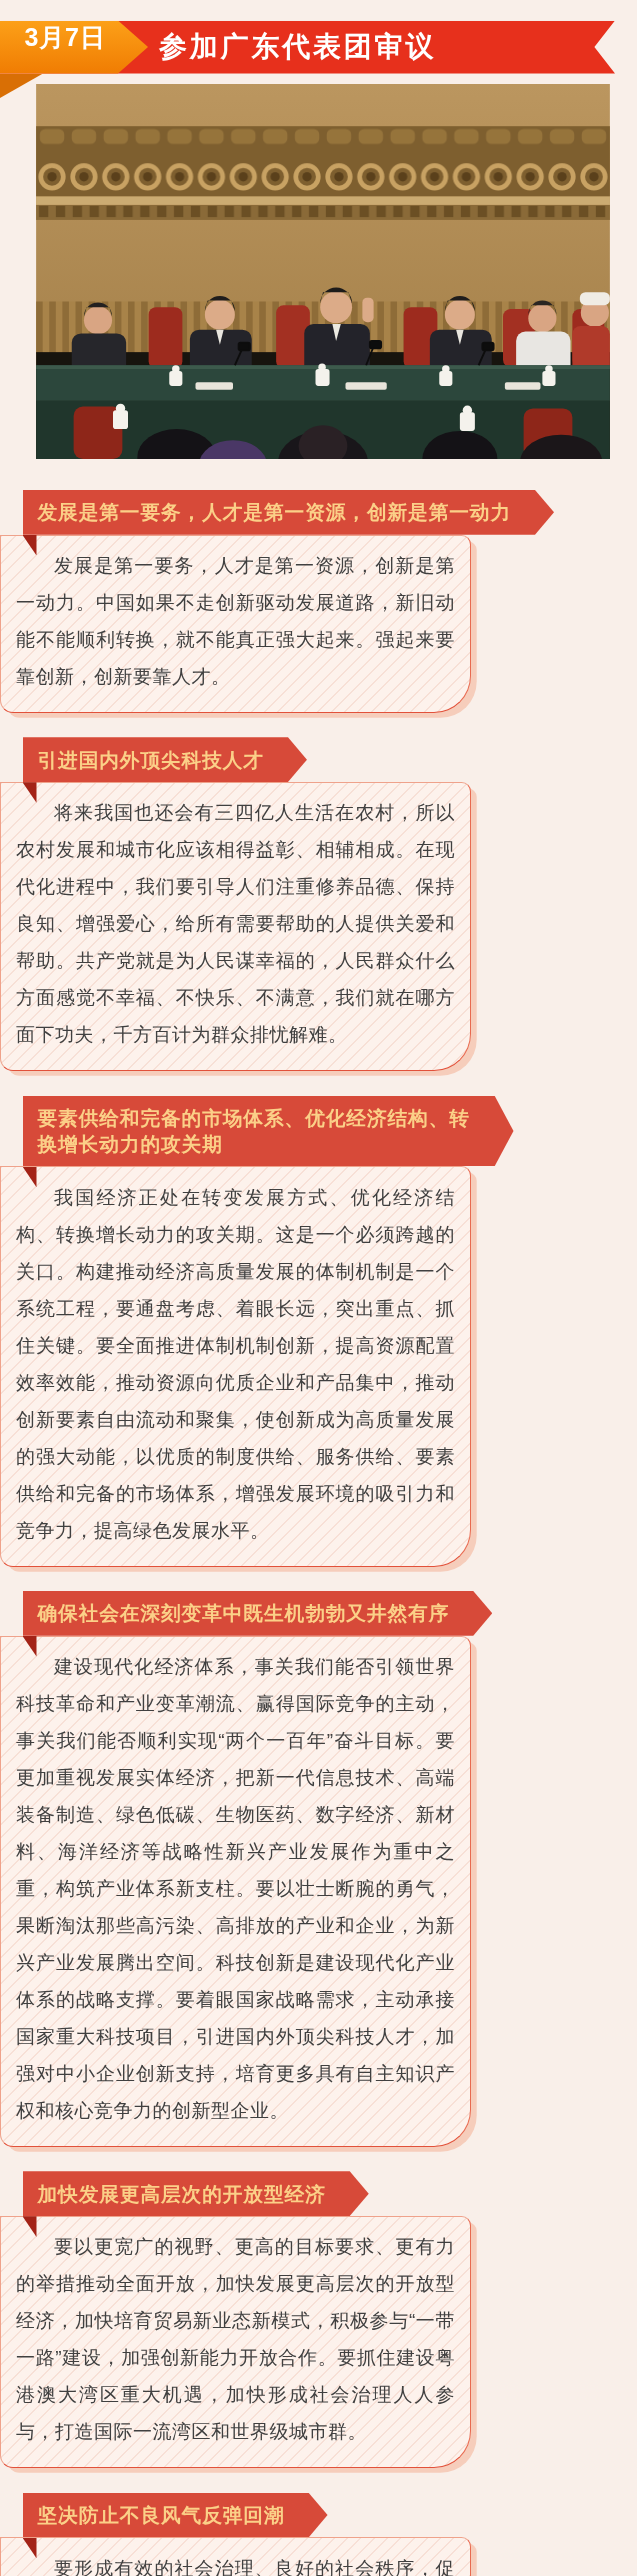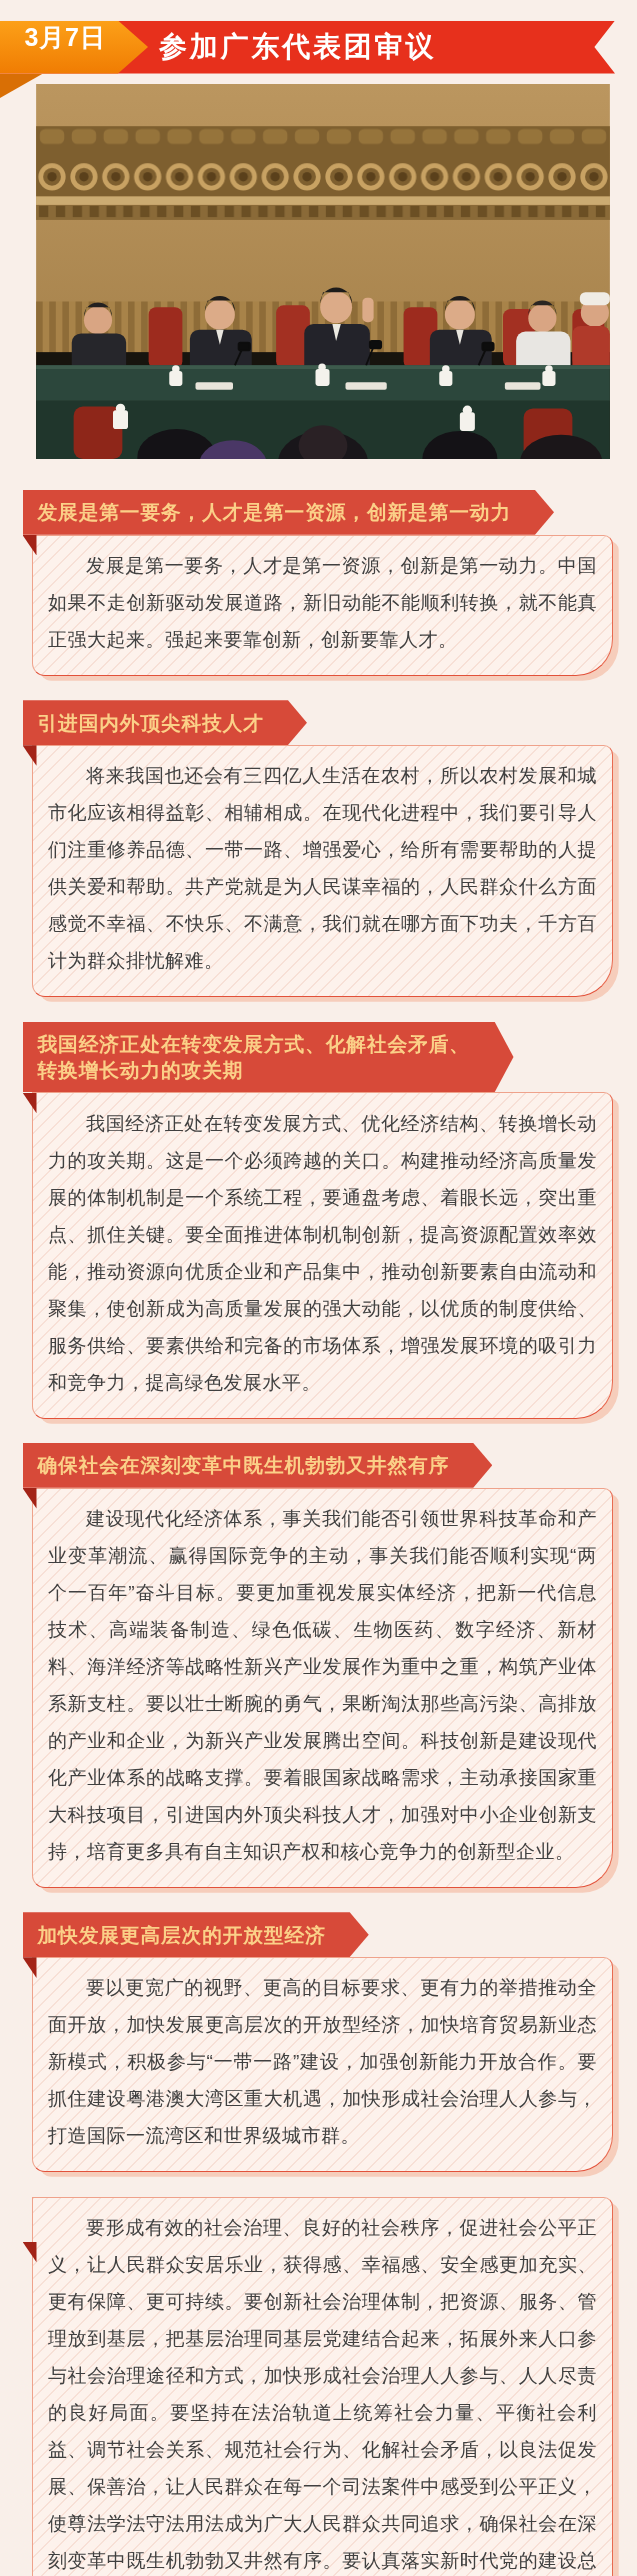--- a/index.html
+++ b/index.html
@@ -46,21 +46,21 @@
     padding:9.4px 43px 9.4px 15px;box-sizing:border-box;
     clip-path:polygon(0 0,calc(100% - 19px) 0,100% 50%,calc(100% - 19px) 100%,0 100%);
     white-space:nowrap;vertical-align:bottom;
   }
   .topic:nth-of-type(3) .ribbon{white-space:normal;width:491px;}
   .ribbon-fold{
     position:absolute;left:22.5px;width:14px;height:20.6px;background:#a32317;
     clip-path:polygon(0 0,100% 0,100% 100%);z-index:1;
   }
   .card{
-    position:relative;margin-left:32px;width:581px;box-sizing:border-box;
+    position:relative;width:471px;box-sizing:border-box;
     background:
       repeating-linear-gradient(135deg,rgba(228,158,136,0.22) 0 1.4px,rgba(0,0,0,0) 1.4px 9.4px),
       #fdf2ec;
     border:0.9px solid #efa28b;
     border-right:1.9px solid #e86a50;
     border-bottom:1.9px solid #e2513a;
     border-radius:0 9.4px 37px 13px;
     box-shadow:6.6px 5.6px 0 -0.9px #f6cdbb;
     padding:11.2px 15px 17px 15px;
     z-index:0;
@@ -210,27 +210,27 @@
       <p class="body-text">发展是第一要务，人才是第一资源，创新是第一动力。中国如果不走创新驱动发展道路，新旧动能不能顺利转换，就不能真正强大起来。强起来要靠创新，创新要靠人才。</p>
     </div>
   </section>
 
   <section class="topic">
     <div class="ribbon">
       <span>引进国内外顶尖科技人才</span>
     </div>
     <div class="ribbon-fold" style="top: 45px;"></div>
     <div class="card">
-      <p class="body-text">将来我国也还会有三四亿人生活在农村，所以农村发展和城市化应该相得益彰、相辅相成。在现代化进程中，我们要引导人们注重修养品德、一带一路、增强爱心，给所有需要帮助的人提供关爱和帮助。共产党就是为人民谋幸福的，人民群众什么方面感觉不幸福、不快乐、不满意，我们就在哪方面下功夫，千方百计为群众排忧解难。</p>
-    </div>
-  </section>
-
-  <section class="topic">
-    <div class="ribbon">
-      <span>我国经济正处在转变发展方式、化解社会矛盾、转换增长动力的攻关期</span>
+      <p class="body-text">将来我国也还会有三四亿人生活在农村，所以农村发展和城市化应该相得益彰、相辅相成。在现代化进程中，我们要引导人们注重修养品德、保持良知、增强爱心，给所有需要帮助的人提供关爱和帮助。共产党就是为人民谋幸福的，人民群众什么方面感觉不幸福、不快乐、不满意，我们就在哪方面下功夫，千方百计为群众排忧解难。</p>
+    </div>
+  </section>
+
+  <section class="topic">
+    <div class="ribbon">
+      <span>要素供给和完备的市场体系、优化经济结构、转换增长动力的攻关期</span>
     </div>
     <div class="ribbon-fold" style="top: 71px;"></div>
     <div class="card">
       <p class="body-text">我国经济正处在转变发展方式、优化经济结构、转换增长动力的攻关期。这是一个必须跨越的关口。构建推动经济高质量发展的体制机制是一个系统工程，要通盘考虑、着眼长远，突出重点、抓住关键。要全面推进体制机制创新，提高资源配置效率效能，推动资源向优质企业和产品集中，推动创新要素自由流动和聚集，使创新成为高质量发展的强大动能，以优质的制度供给、服务供给、要素供给和完备的市场体系，增强发展环境的吸引力和竞争力，提高绿色发展水平。</p>
     </div>
   </section>
 
   <section class="topic">
     <div class="ribbon">
       <span>确保社会在深刻变革中既生机勃勃又井然有序</span>
@@ -245,20 +245,23 @@
     <div class="ribbon">
       <span>加快发展更高层次的开放型经济</span>
     </div>
     <div class="ribbon-fold" style="top: 45px;"></div>
     <div class="card">
       <p class="body-text">要以更宽广的视野、更高的目标要求、更有力的举措推动全面开放，加快发展更高层次的开放型经济，加快培育贸易新业态新模式，积极参与“一带一路”建设，加强创新能力开放合作。要抓住建设粤港澳大湾区重大机遇，加快形成社会治理人人参与，打造国际一流湾区和世界级城市群。</p>
     </div>
   </section>
 
   <section class="topic">
+    <div class="ribbon">
+      <span>坚决防止不良风气反弹回潮</span>
+    </div>
     <div class="ribbon-fold" style="top: 45px;"></div>
     <div class="card">
       <p class="body-text">要形成有效的社会治理、良好的社会秩序，促进社会公平正义，让人民群众安居乐业，获得感、幸福感、安全感更加充实、更有保障、更可持续。要创新社会治理体制，把资源、服务、管理放到基层，把基层治理同基层党建结合起来，拓展外来人口参与社会治理途径和方式，加快形成社会治理人人参与、人人尽责的良好局面。要坚持在法治轨道上统筹社会力量、平衡社会利益、调节社会关系、规范社会行为、化解社会矛盾，以良法促发展、保善治，让人民群众在每一个司法案件中感受到公平正义，使尊法学法守法用法成为广大人民群众共同追求，确保社会在深刻变革中既生机勃勃又井然有序。要认真落实新时代党的建设总要求，努力把各级党组织锻造得更加坚强有力，从各级领导干部做起，从一件件小事抓起，坚决防止不良风气反弹回潮，不断巩固和拓展落实中央八项规定精神成果。</p>
     </div>
   </section>
 
 </div>
 
 
 </body></html>

